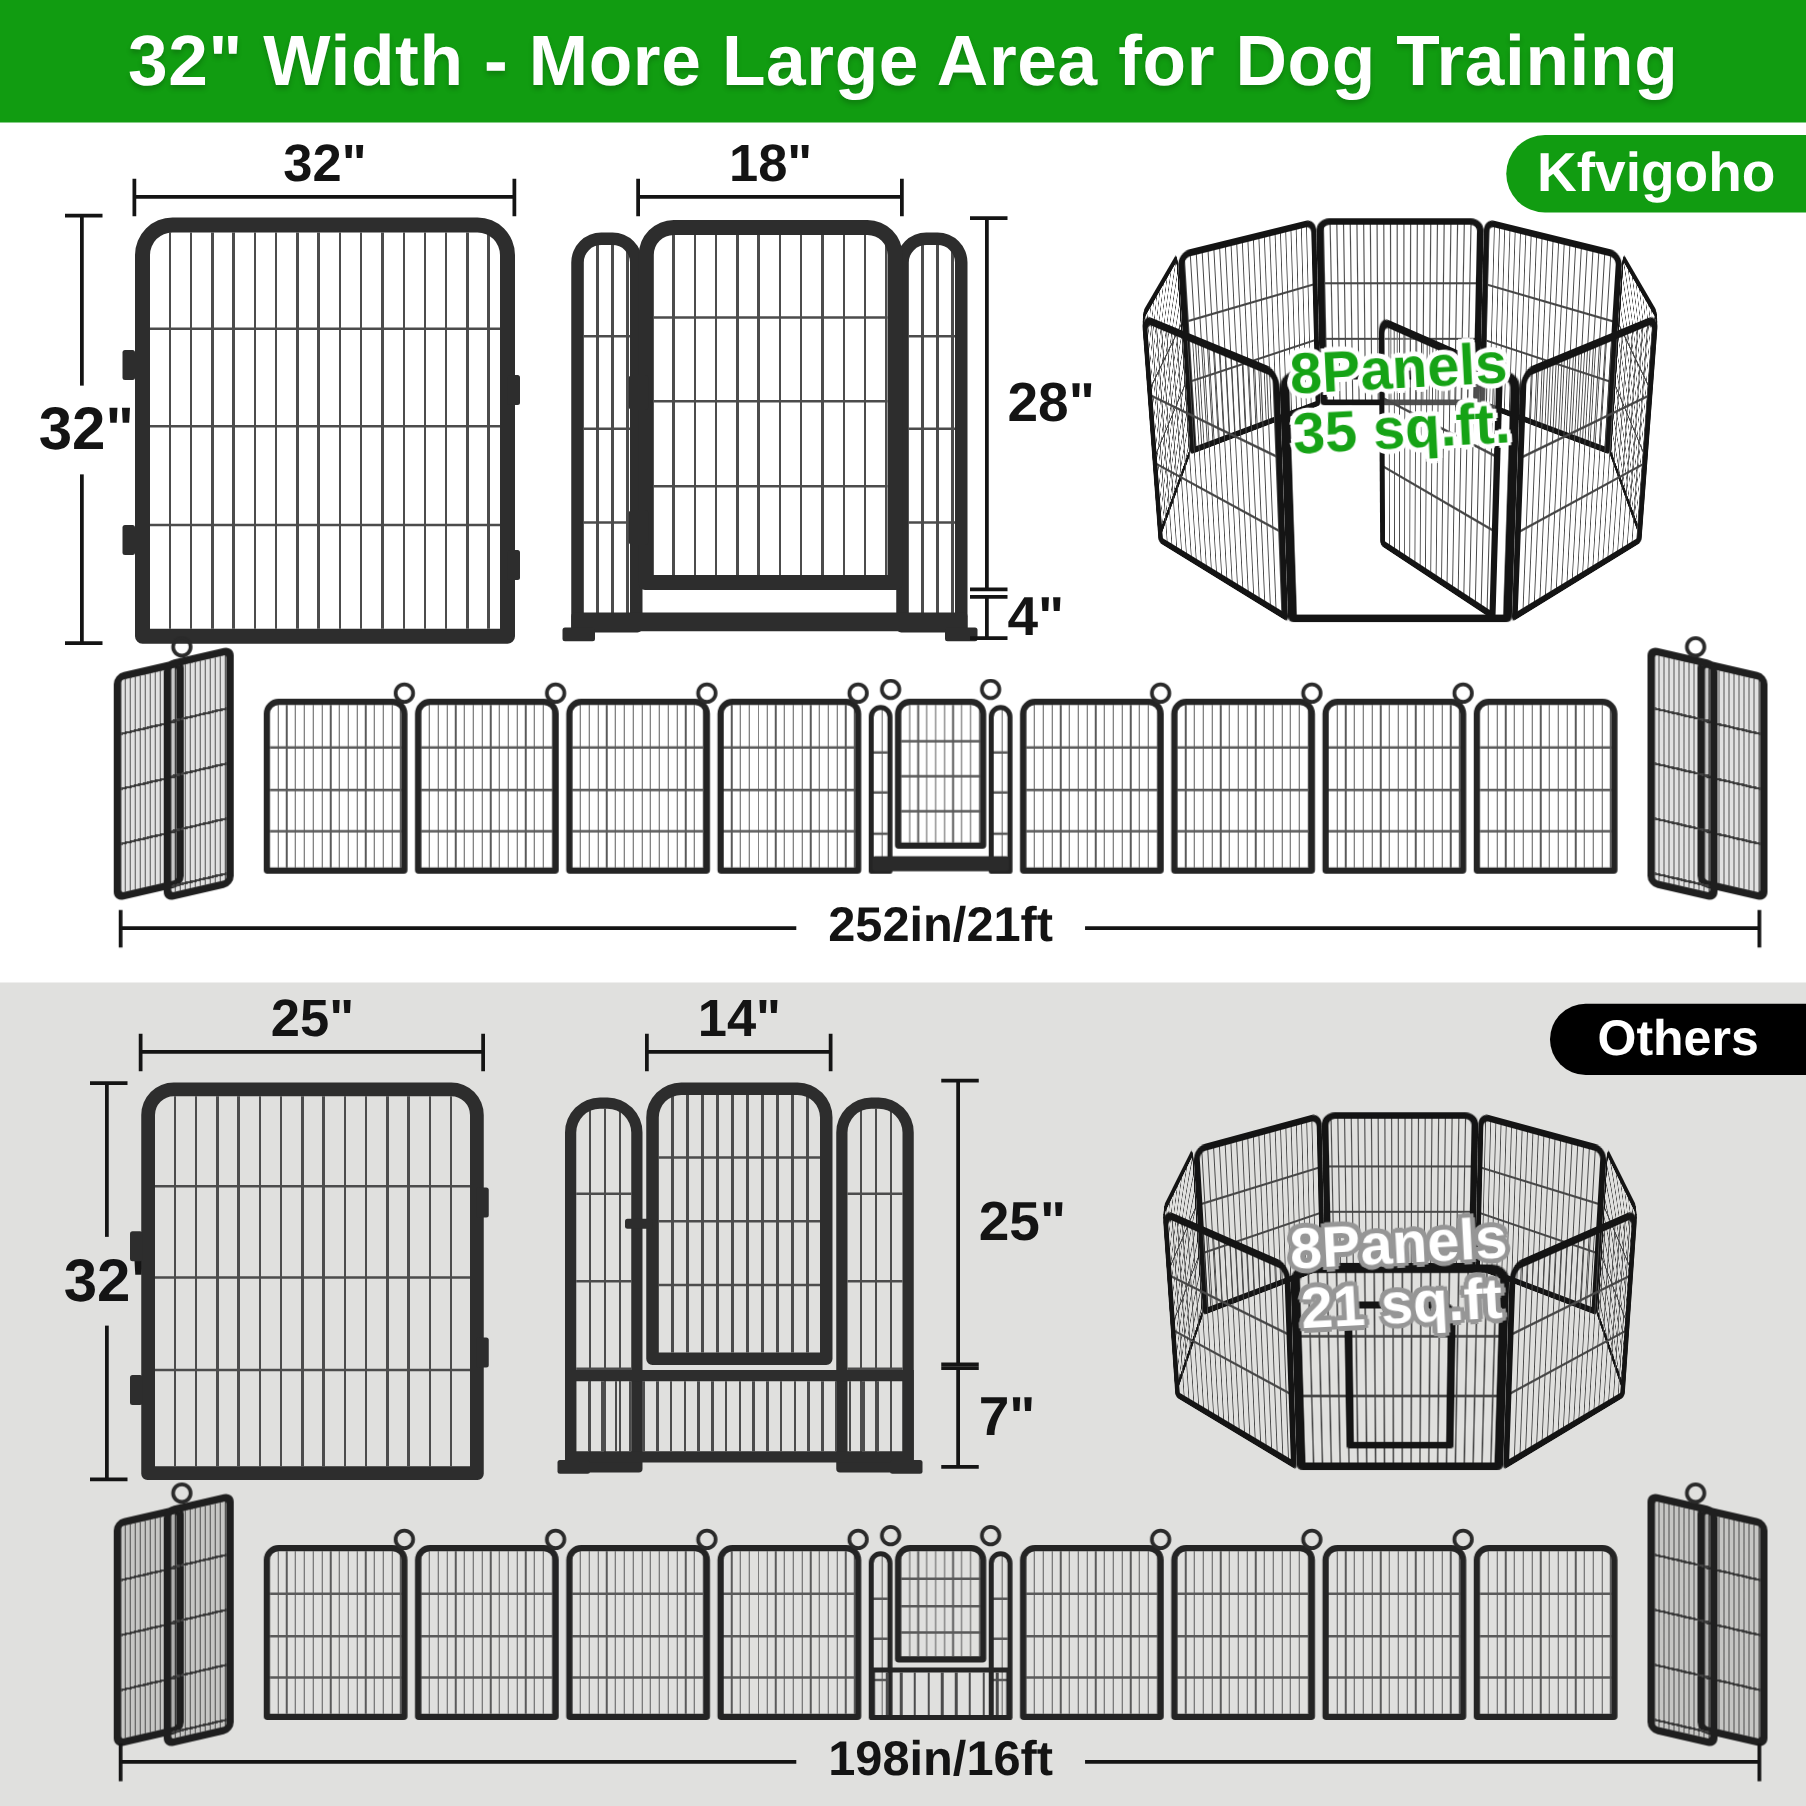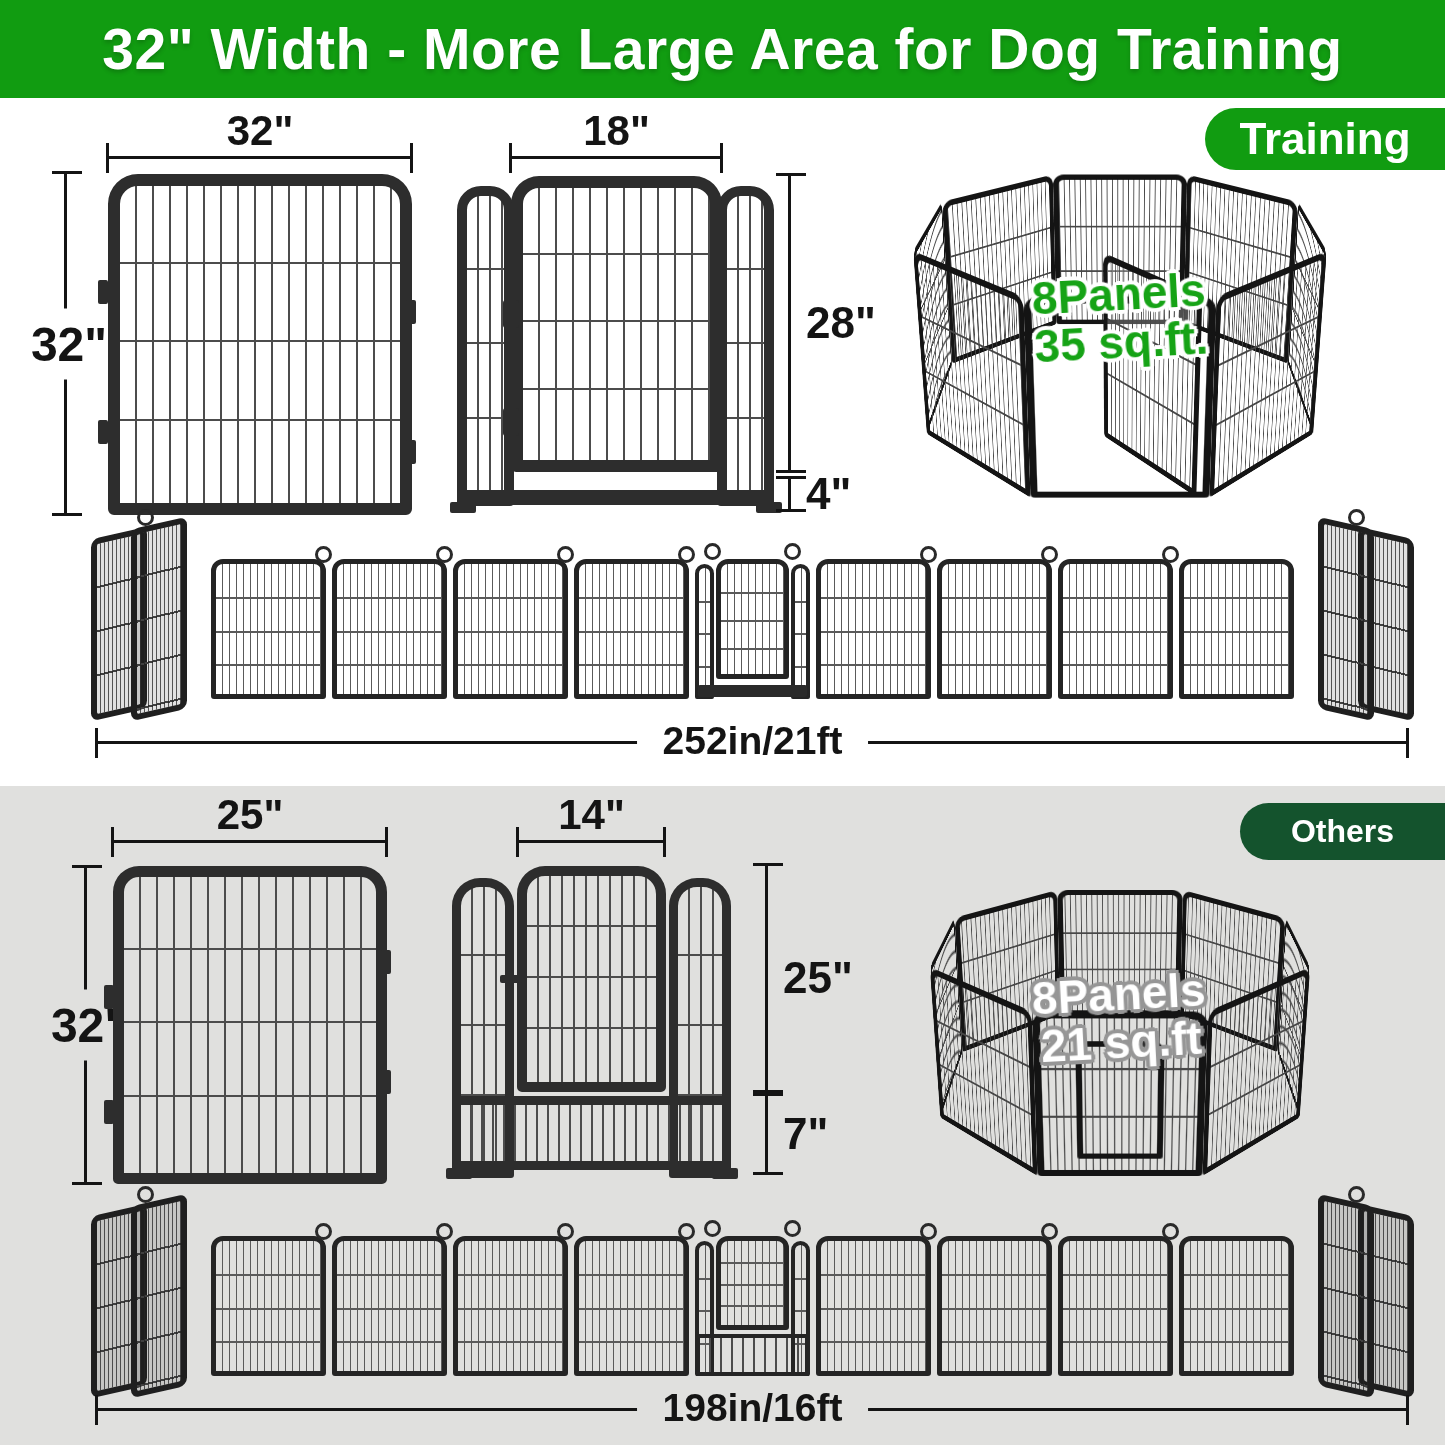--- a/index.html
+++ b/index.html
@@ -10,22 +10,22 @@
   .banner{position:absolute;left:0;top:0;width:1445px;height:98px;background:#119C11;
           display:flex;align-items:center;justify-content:center;}
   .banner h1{margin:0;color:#ffffff;font-size:57px;font-weight:700;letter-spacing:.5px;
              text-shadow:0 3px 4px rgba(0,0,0,.18);white-space:nowrap;}
   .sec-gray{position:absolute;left:0;top:786px;width:1445px;height:659px;background:#E0E0DE;}
 
   .badge{position:absolute;display:flex;align-items:center;justify-content:center;
          color:#fff;font-weight:700;white-space:nowrap;}
   #brand-badge{left:1205px;top:108px;width:240px;height:62px;background:#119C11;
                border-radius:44px 0 0 44px;font-size:44px;}
-  #others-badge{left:1240px;top:803px;width:205px;height:57px;background:#14532d;
-                border-radius:40px 0 0 40px;font-size:32px;}
+  #others-badge{left:1240px;top:803px;width:205px;height:57px;background:#000000;
+                border-radius:40px 0 0 40px;font-size:40px;}
 
   
   .dim-h{position:absolute;height:0;border-top:3px solid #141414;}
   .dim-h .tk{position:absolute;width:3px;height:30px;top:-16px;background:#141414;}
   .dim-h .tk.l{left:-2px}.dim-h .tk.r{right:-1px}
   .dim-h .lab{position:absolute;left:50%;transform:translateX(-50%);top:-52px;
               font-weight:700;font-size:42px;white-space:nowrap;}
   .dim-h.inline .lab{top:-25px;padding:0 26px;font-size:39px;}
   .bg-w{background:#ffffff}.bg-g{background:#E0E0DE}
 
@@ -130,21 +130,21 @@
 <body>
 
 <div class="page">
 
   <div class="banner">
     <h1>32" Width - More Large Area for Dog Training</h1>
   </div>
 
   <div class="sec-gray"></div>
 
-  <div class="badge" id="brand-badge">Training</div>
+  <div class="badge" id="brand-badge">Kfvigoho</div>
   <div class="badge" id="others-badge">Others</div>
 
   <div class="dim-h" style="left:108px;top:156px;width:304px;">
     <i class="tk l"></i>
       <i class="tk r"></i>
     <b class="lab">32"</b>
   </div>
   <div class="dim-v" style="left:64px;top:172px;height:343px;">
     <i class="tk t"></i>
       <i class="tk b"></i>

